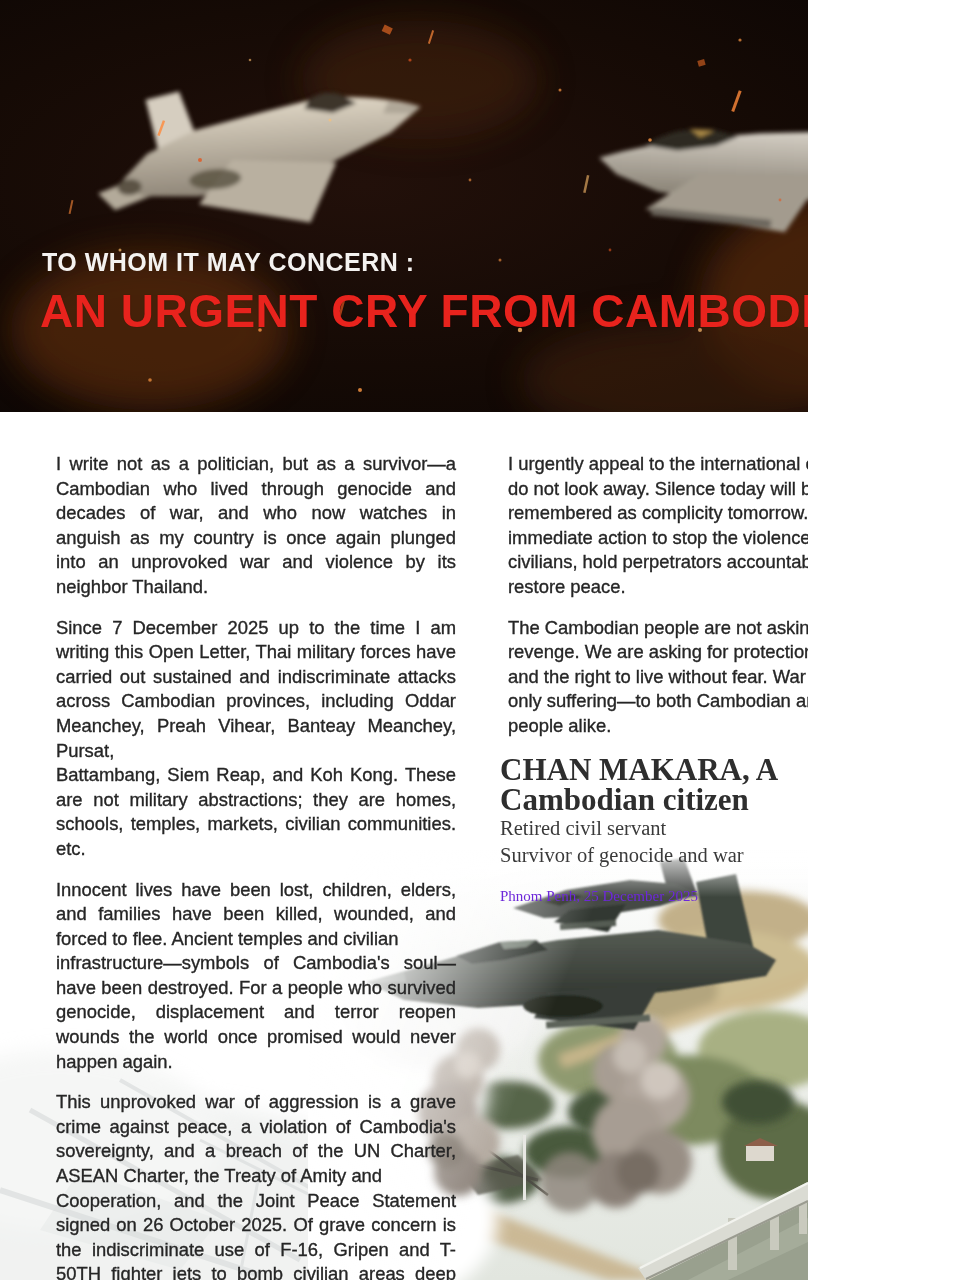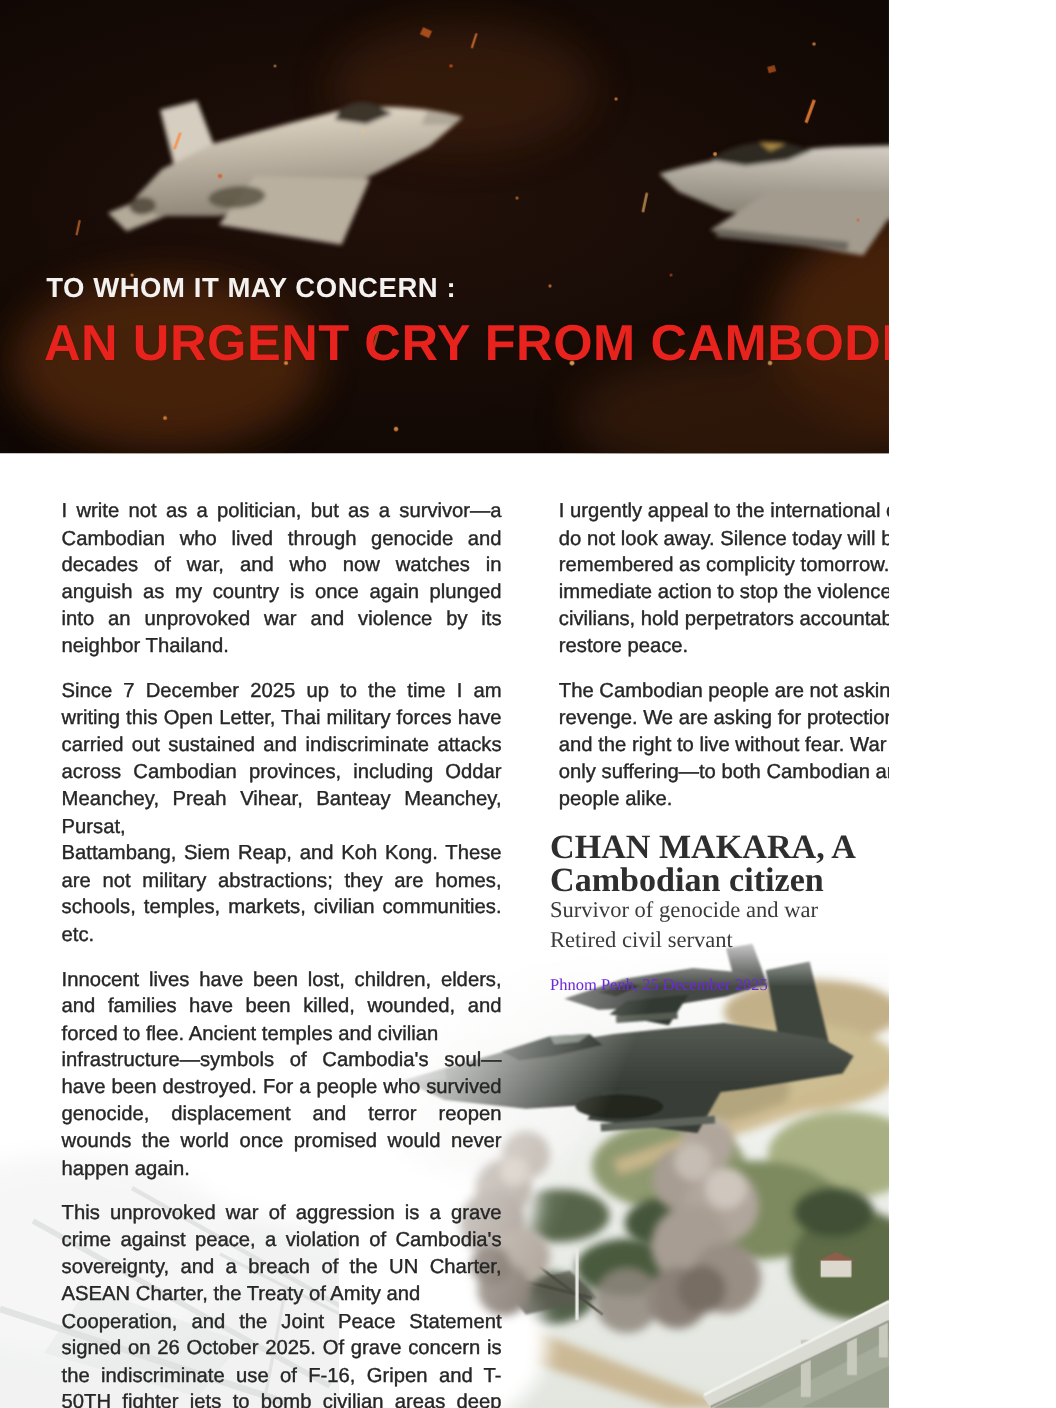--- a/index.html
+++ b/index.html
@@ -303,20 +303,20 @@
       <p class="para">Innocent lives have been lost, children, elders, and families have been killed, wounded, and forced to flee. Ancient temples and civilian
 infrastructure—symbols of Cambodia's soul—have been destroyed. For a people who survived genocide, displacement and terror reopen wounds the world once promised would never happen again.</p>
       <p class="para">This unprovoked war of aggression is a grave crime against peace, a violation of Cambodia's sovereignty, and a breach of the UN Charter, ASEAN Charter, the Treaty of Amity and
 Cooperation, and the Joint Peace Statement signed on 26 October 2025. Of grave concern is the indiscriminate use of F-16, Gripen and T-50TH fighter jets to bomb civilian areas deep inside Cambodia, violating the most basic human right—the right to life.</p>
     </section>
     <section class="col col-right">
       <p class="para">I urgently appeal to the international community: do not look away. Silence today will be remembered as complicity tomorrow. I call for immediate action to stop the violence, protect civilians, hold perpetrators accountable, and restore peace.</p>
       <p class="para">The Cambodian people are not asking for revenge. We are asking for protection, justice, and the right to live without fear. War will bring only suffering—to both Cambodian and Thai people alike.</p>
       <div class="signature">
         <div class="sig-name">CHAN MAKARA, A Cambodian citizen</div>
+        <div class="sig-role">Retired civil servant</div>
         <div class="sig-role">Survivor of genocide and war</div>
-        <div class="sig-role">Retired civil servant</div>
         <div class="sig-date">Phnom Penh, 25 December 2025</div>
       </div>
     </section>
   </main>
 
 </div>
 
 </body></html>

